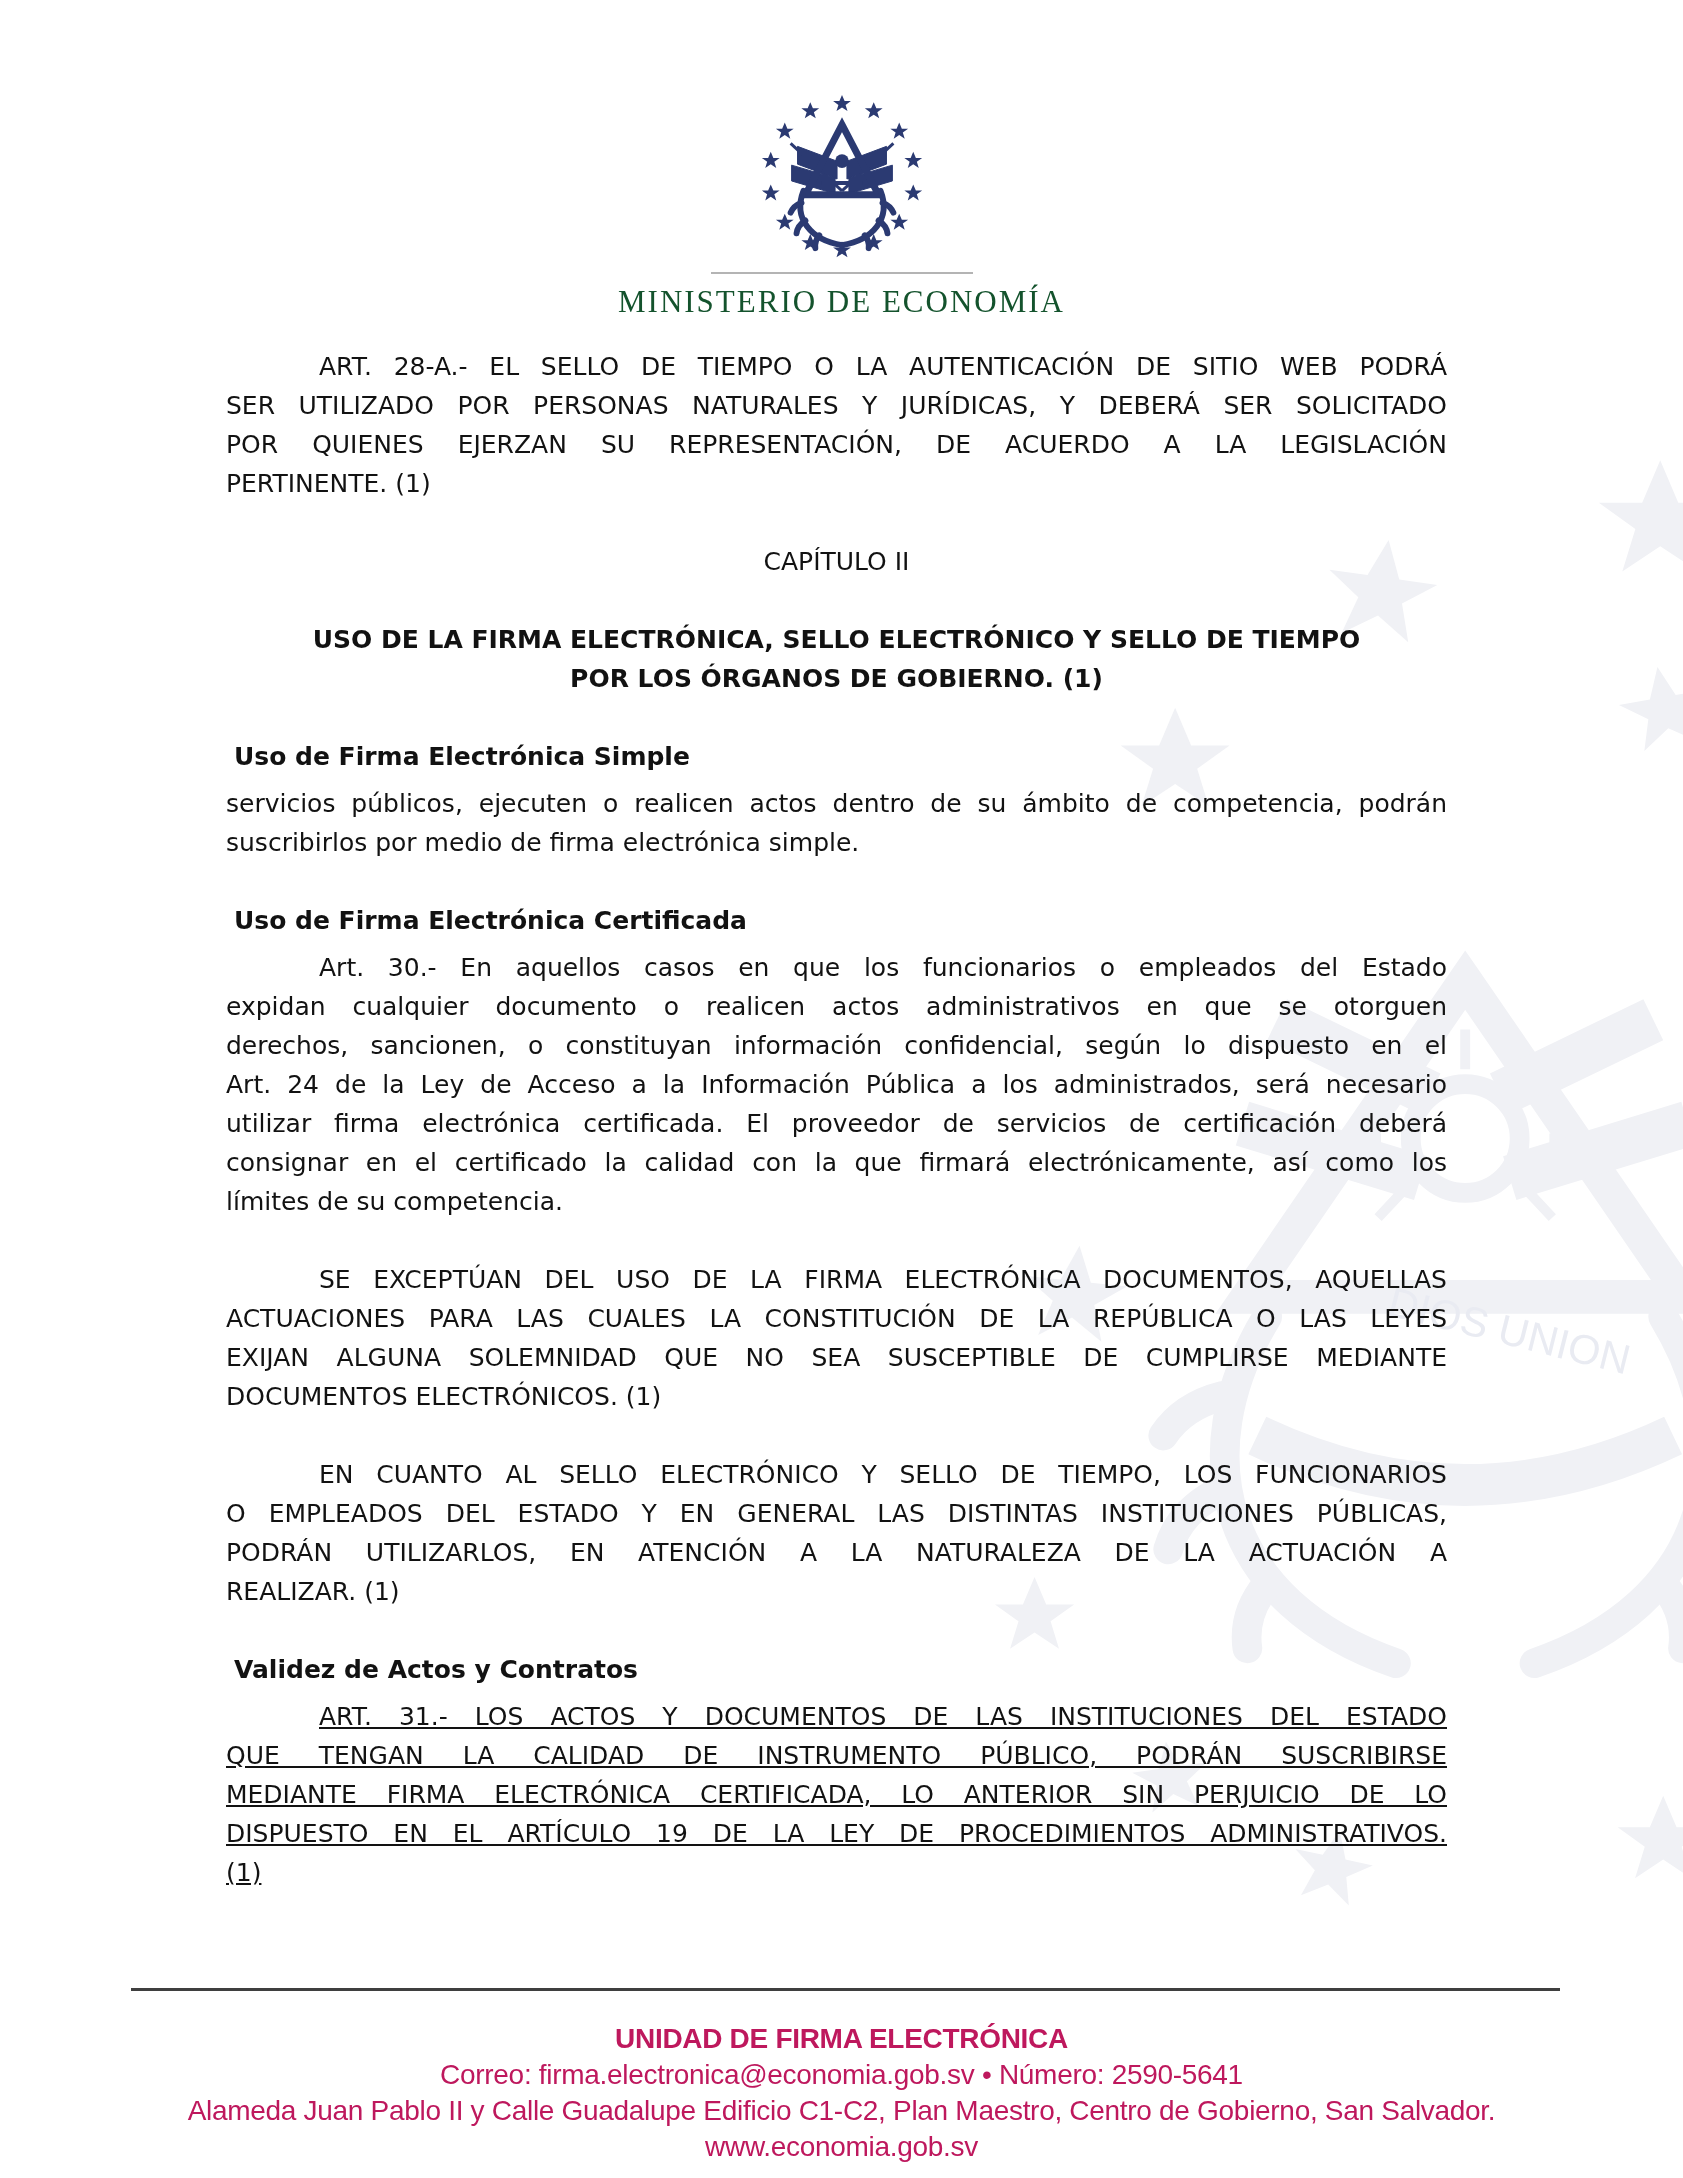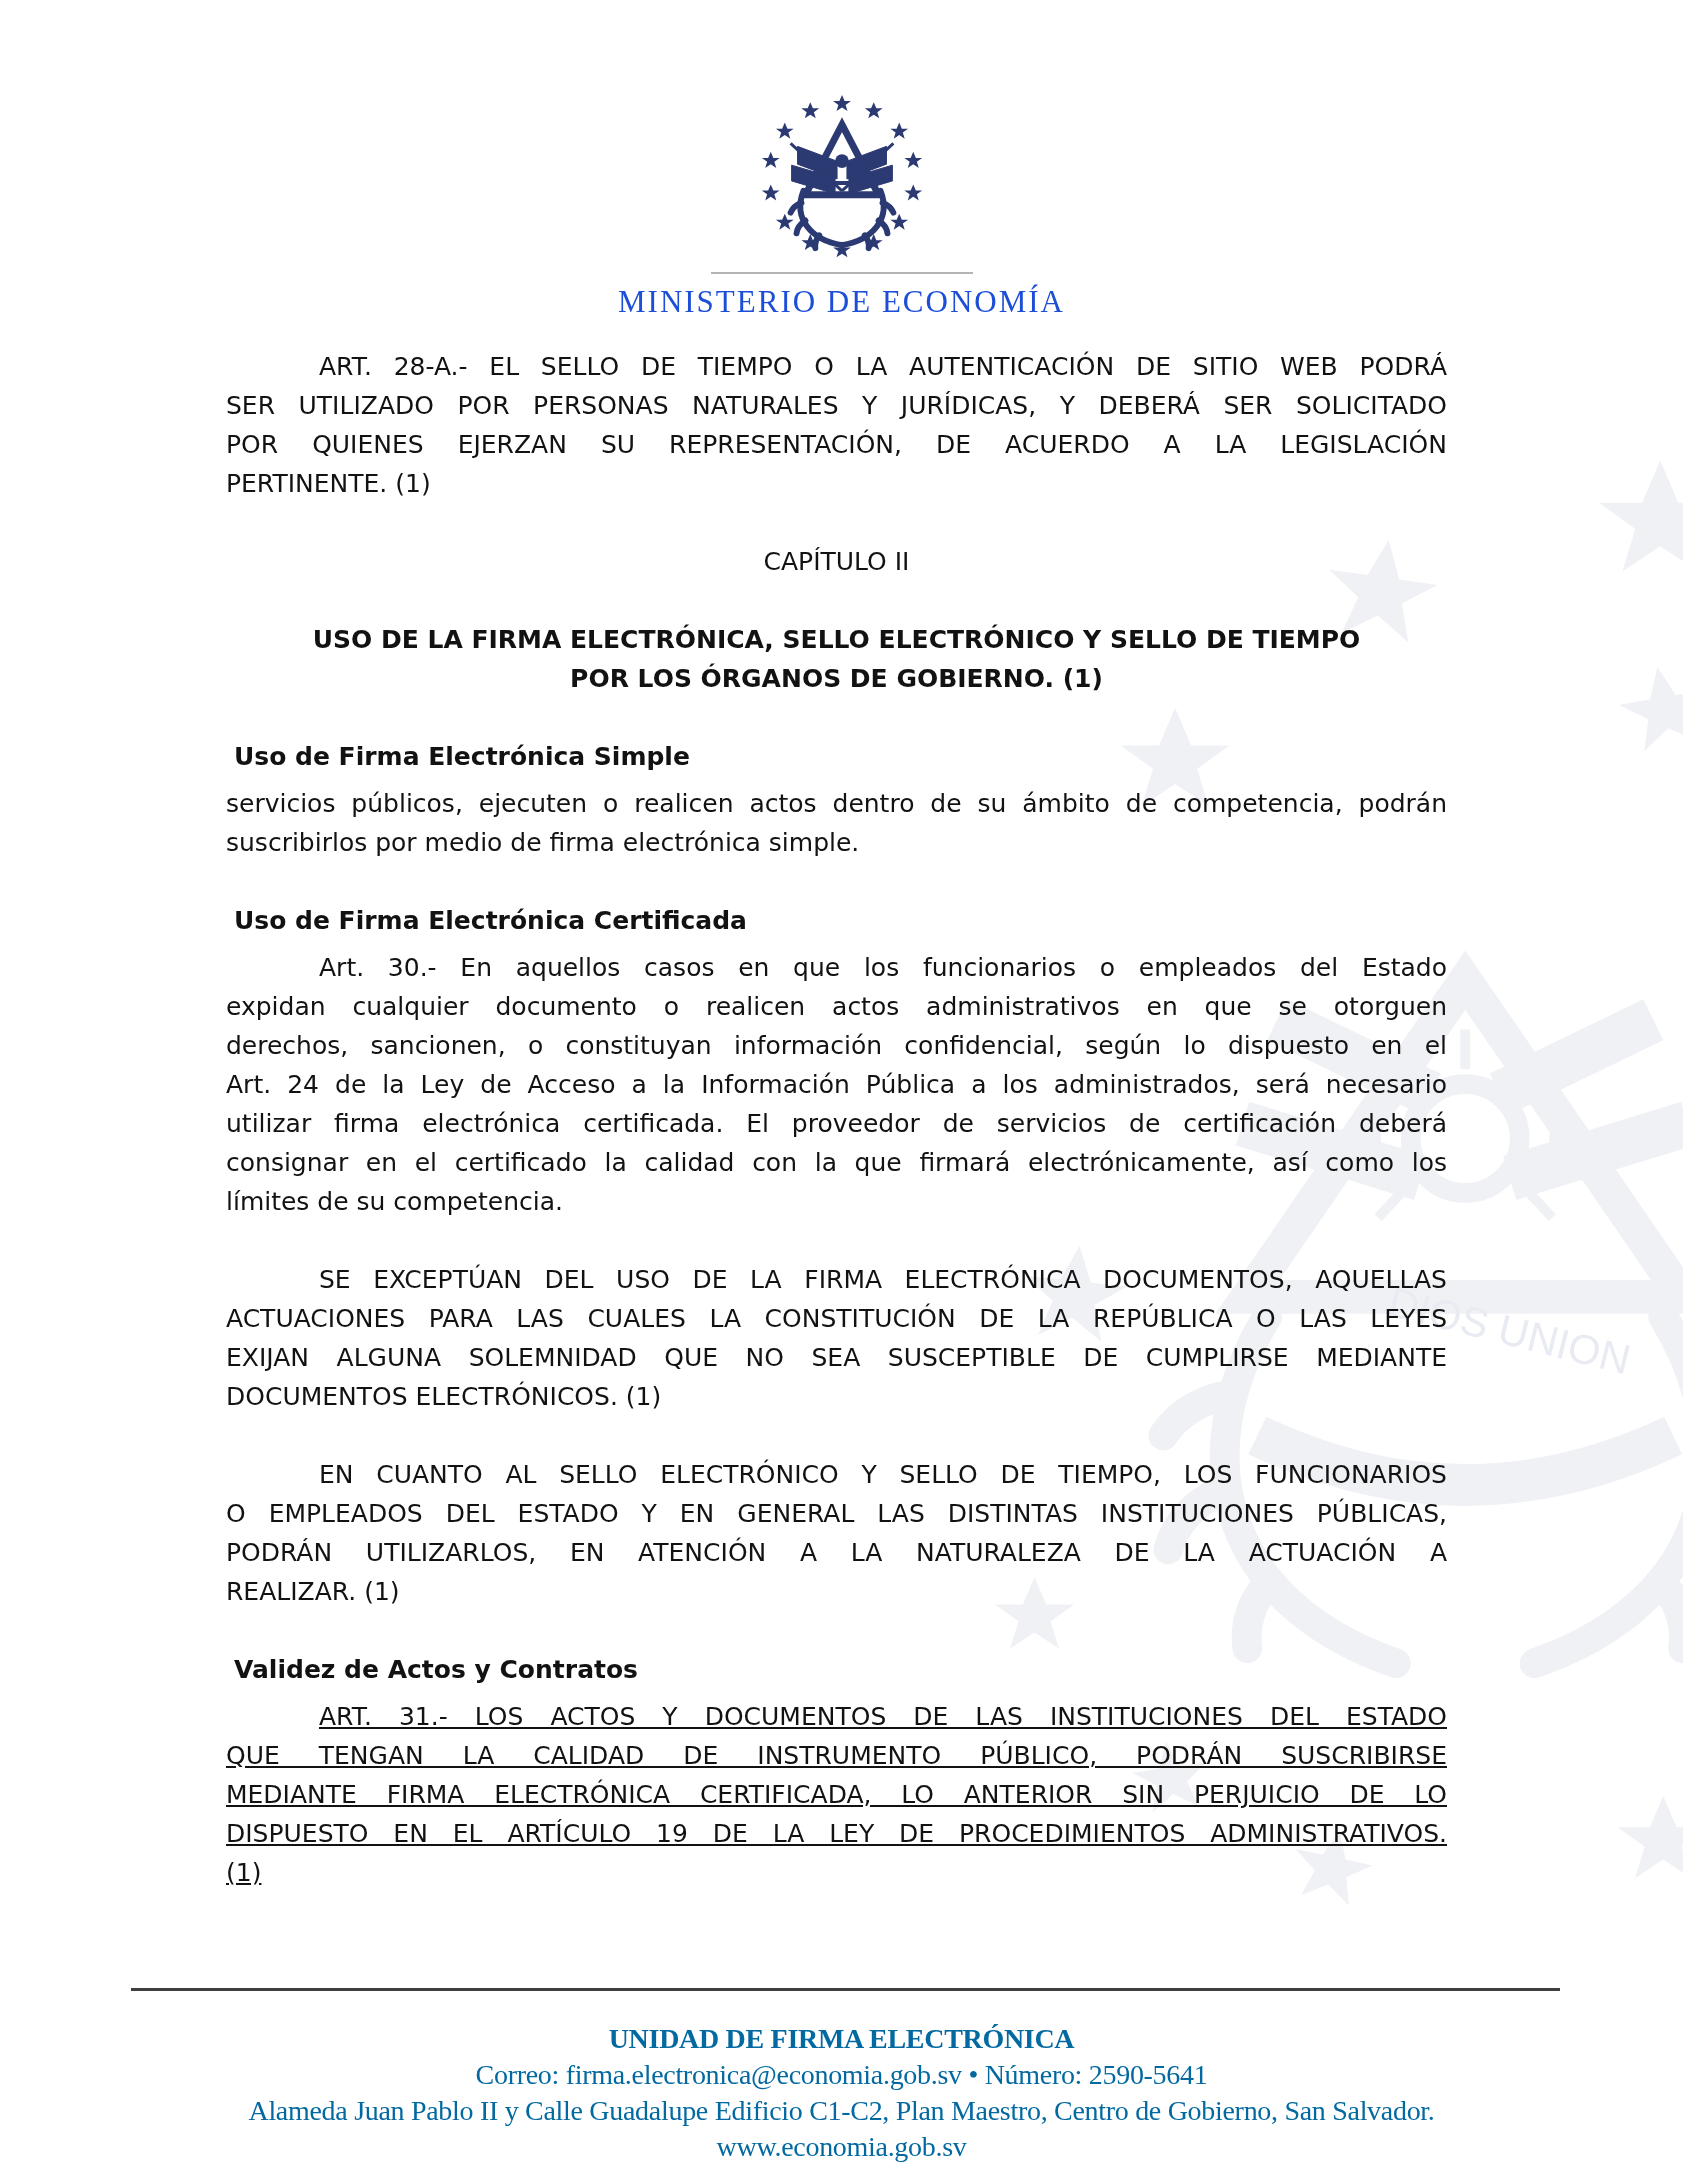--- a/index.html
+++ b/index.html
@@ -9,40 +9,40 @@
     margin:0 auto;
   }
   
   .watermark{position:absolute; inset:0; pointer-events:none;}
   
   .logo-block{position:absolute; top:92px; left:0; right:0; text-align:center;}
   .crest{display:block; margin:0 auto;}
   .logo-divider{width:262px; height:2px; background:#b4b4b4; margin:10px auto 10px auto;}
   .ministry-name{
     font-family:"Liberation Serif", serif;
-    font-size:31px; letter-spacing:2px; color:#1d4ed8; font-weight:normal;
+    font-size:31px; letter-spacing:2px; color:#14532d; font-weight:normal;
   }
   
   .doc{
     position:absolute; left:226px; top:347px; width:1221px;
     font-size:25px; line-height:39px;
   }
   .para{margin:0 0 39px 0;}
   .para.flush{margin-bottom:0;text-decoration:underline;}
   .tl{height:39px; text-align:justify; text-align-last:justify; white-space:nowrap;}
   .tl.last{text-align-last:left;}
   .para.indent .tl.first{text-indent:93px;}
   .center-block .tl{text-align-last:center; white-space:normal; font-weight:bold;}
   .chapter-heading{font-weight:normal; text-align:center; height:39px; margin-bottom:39px;}
   .section-heading{font-weight:bold; height:39px; margin:8px;}
   
   .footer-rule{position:absolute; left:131px; top:1988px; width:1429px; height:3px; background:#3f3f3f;}
   .footer{
     position:absolute; left:0; right:0; top:2021px; text-align:center;
-    font-family:Liberation Serif, serif; font-size:28px; line-height:36px; color:#0369a1;
+    font-family:Liberation Sans, sans-serif; font-size:28px; line-height:36px; color:#be185d;
     letter-spacing:-0.3px;
   }
   .footer .unit{font-weight:bold; font-size:28px;}
 </style>
 </head>
 <body>
 
 <div class="page">
 
   <div class="watermark">

